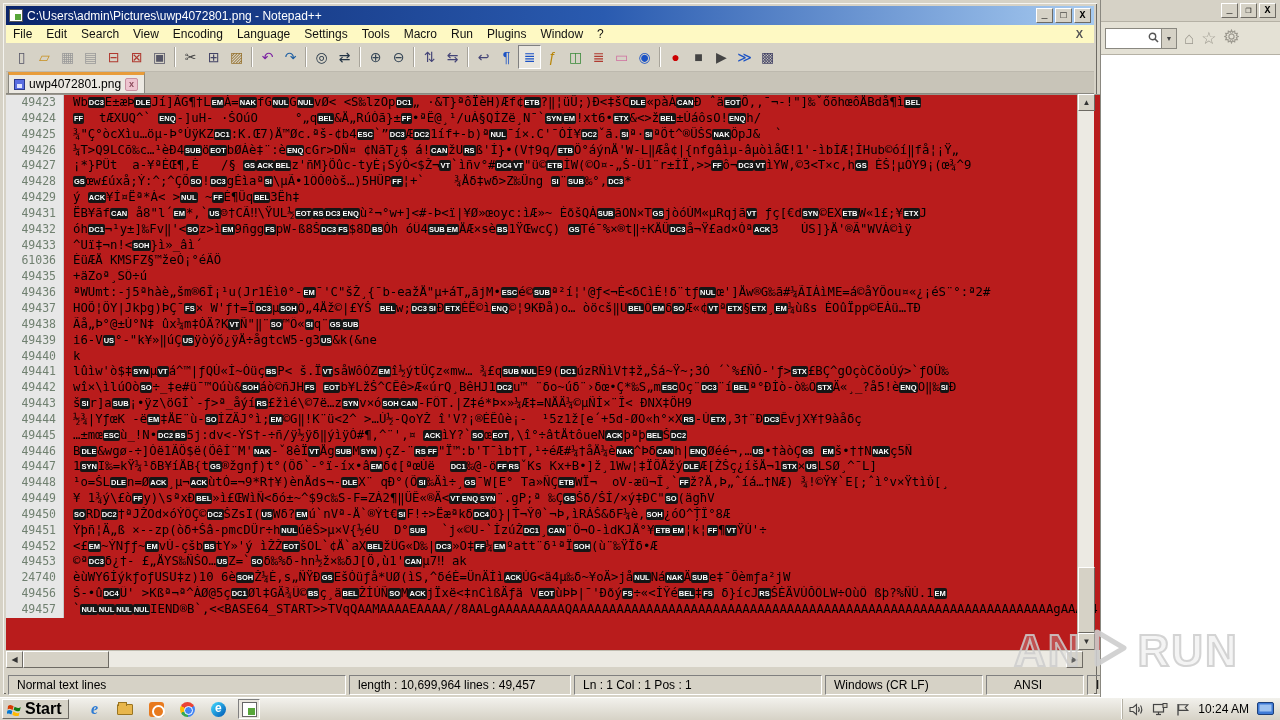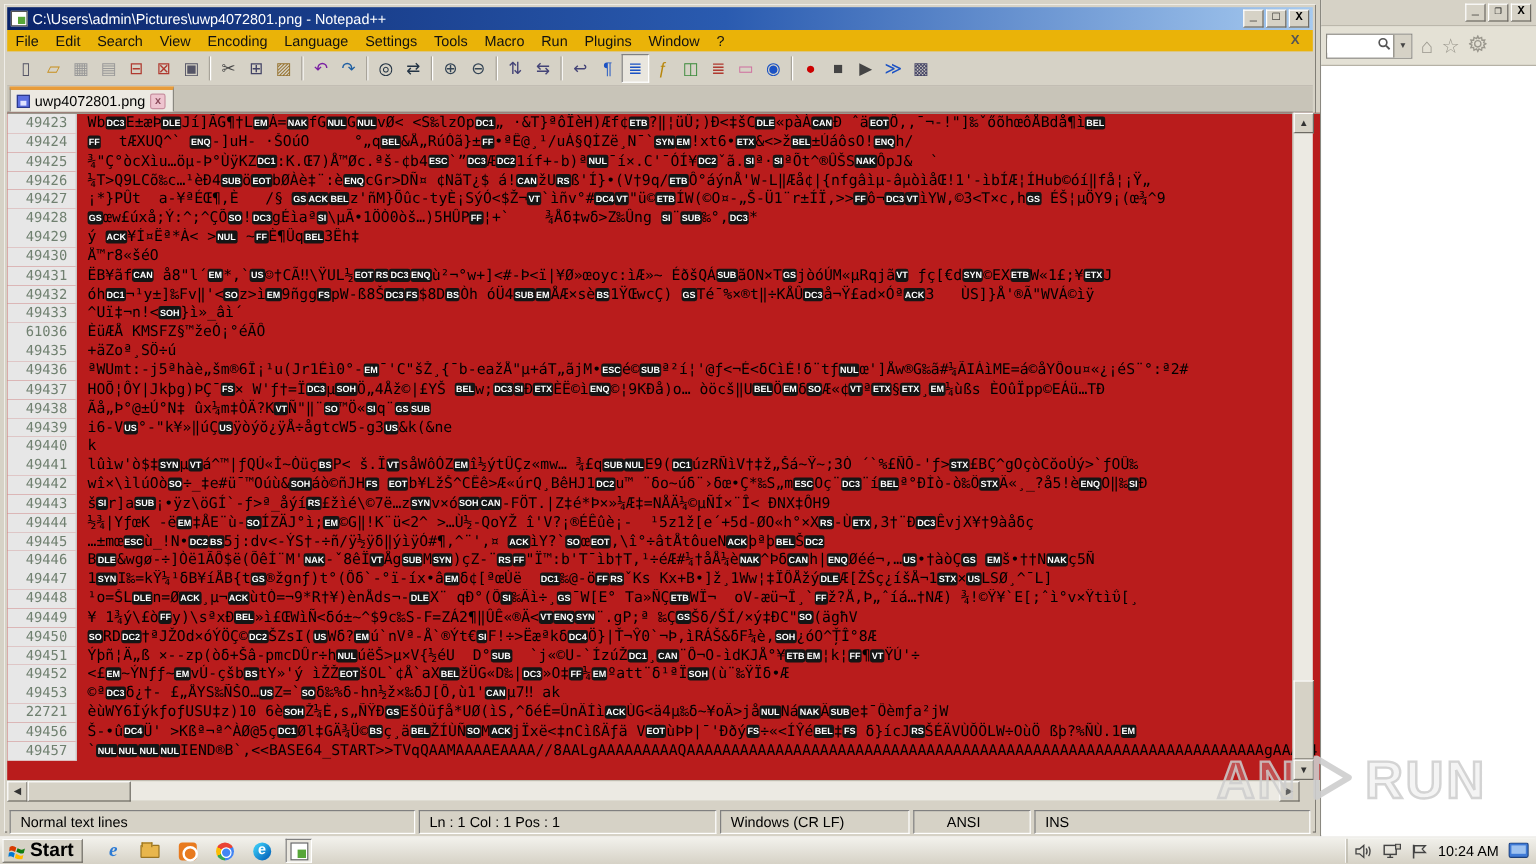--- a/index.html
+++ b/index.html
@@ -24,21 +24,21 @@
   .titlebar .app-ico::after { content:""; position:absolute; right:1px; bottom:1px;
               width:6px; height:6px; background:#57a639; }
   .titlebar .ttl { color:#fff; font-weight:normal; font-size:12px; white-space:nowrap;
               overflow:hidden; flex:1; }
   .winbtns { display:flex; gap:2px; }
   .winbtn { width:17px; height:15px; font-size:10px; font-weight:bold; color:#000;
             display:flex; align-items:center; justify-content:center; line-height:1;
             font-family:"Liberation Mono",monospace; }
 
   .menubar { position:absolute; left:3px; right:3px; top:22px; height:18px;
-             background:#eab308; display:flex; align-items:center; font-size:12px; }
+             background:#fef9c3; display:flex; align-items:center; font-size:12px; }
   .menu-item { padding:1px 7px; color:#111; }
   .menubar .doc-close { margin-left:auto; margin-right:8px; color:#555; font-size:11px;
              font-weight:bold; padding:0 3px; }
 
   .toolbar { position:absolute; left:3px; right:3px; top:40px; height:29px;
              background:#d6d2c6; display:flex; align-items:center; padding-left:4px;
              border-bottom:1px solid #bdb9ae; }
   .tbtn { width:23px; height:24px; display:flex; align-items:center; justify-content:center;
           font-size:14px; border:1px solid transparent; }
   .tbtn.checked { background:#e9e6de; border-color:#808080 #ffffff #ffffff #808080; }
@@ -230,21 +230,20 @@
   </div>
 
   <div class="editor" id="editor">
       <div class="ed-line"><span class="ln">49423</span><span class="lt">Wb<span class="cc">DC3</span>E±æÞ<span class="cc">DLE</span>Jí]ÃG¶†L<span class="cc">EM</span>Á=<span class="cc">NAK</span>fG<span class="cc">NUL</span>G<span class="cc">NUL</span>vØ&lt; &lt;S‰lzOp<span class="cc">DC1</span>„ ·&amp;T}ªôÏèH)Æf¢<span class="cc">ETB</span>?‖¦üÛ;)Đ&lt;‡šC<span class="cc">DLE</span>«pàÀ<span class="cc">CAN</span>Đ ˆä<span class="cc">EOT</span>Ô‚‚¯¬-!"]‰ˇőõhœôÅBdå¶ì<span class="cc">BEL</span></span></div>
       <div class="ed-line"><span class="ln">49424</span><span class="lt"><span class="cc">FF</span>  tÆXUQ^` <span class="cc">ENQ</span>-]uH- ·ŠOúO     °„q<span class="cc">BEL</span>&amp;Å„RúÓã}±<span class="cc">FF</span>•ªÊ@¸¹/uÁ§QÍZë¸N¯`<span class="cc">SYN</span><span class="cc">EM</span>!xt6•<span class="cc">ETX</span>&amp;&lt;&gt;ž<span class="cc">BEL</span>±ÚáôsO!<span class="cc">ENQ</span>h/</span></div>
       <div class="ed-line"><span class="ln">49425</span><span class="lt">¾"Ç°òcXìu…öµ-Þ°ÙÿKZ<span class="cc">DC1</span>:K.Œ7)Å™Øc.ªš-¢b4<span class="cc">ESC</span>`”<span class="cc">DC3</span>Æ<span class="cc">DC2</span>1íf+-b)ª<span class="cc">NUL</span>¯í×.C'¯ÓÍ¥<span class="cc">DC2</span>ˇã.<span class="cc">SI</span>ª·<span class="cc">SI</span>ªÕt^®ÛŠS<span class="cc">NAK</span>ÔpJ&amp;  `</span></div>
       <div class="ed-line"><span class="ln">49426</span><span class="lt">¼T&gt;Q9LCõ‰c…¹èĐ4<span class="cc">SUB</span>ö<span class="cc">EOT</span>bØÀè‡¨:è<span class="cc">ENQ</span>cGr&gt;DÑ¤ ¢NãT¿$ á!<span class="cc">CAN</span>žU<span class="cc">RS</span>ß'Í}•(V†9q/<span class="cc">ETB</span>Ô°áýnÅ'W-L‖Æå¢|{nfgâìµ-âµòìåŒ!1'-ìbÍÆ¦ÍHub©óí‖få¦¡Ÿ„</span></div>
       <div class="ed-line"><span class="ln">49427</span><span class="lt">¡*}PÛt  a-¥ªÉŒ¶‚È   /§ <span class="cc">GS</span><span class="cc">ACK</span><span class="cc">BEL</span>z'ñM}Õûc-tyÈ¡SýÓ&lt;$Ž¬<span class="cc">VT</span>`ìñv°#<span class="cc">DC4</span><span class="cc">VT</span>"ü©<span class="cc">ETB</span>ÍW(©O¤-„Š-Ü1¨r±ÍÏ‚&gt;&gt;<span class="cc">FF</span>ô¬<span class="cc">DC3</span><span class="cc">VT</span>ìYW‚©3&lt;T×c‚h<span class="cc">GS</span> ÉŠ¦µÖY9¡(œ¾^9</span></div>
       <div class="ed-line"><span class="ln">49428</span><span class="lt"><span class="cc">GS</span>œw£úxå;Ý:^;^ÇÕ<span class="cc">SO</span>!<span class="cc">DC3</span>gÉìaª<span class="cc">SI</span>\µÃ•1ÖÒ0òš…)5HÛP<span class="cc">FF</span>¦+`    ¾Åδ‡wδ&gt;Z‰Ûng <span class="cc">SI</span>¨<span class="cc">SUB</span>‰°‚<span class="cc">DC3</span>*</span></div>
       <div class="ed-line"><span class="ln">49429</span><span class="lt">ý <span class="cc">ACK</span>¥Í¤Ëª*À&lt; &gt;<span class="cc">NUL</span> ~<span class="cc">FF</span>È¶Ûq<span class="cc">BEL</span>3Êh‡</span></div>
-      <div class="ed-line"><span class="ln">49430</span><span class="lt">Å™r8«šéO</span></div>
       <div class="ed-line"><span class="ln">49431</span><span class="lt">ËB¥ãf<span class="cc">CAN</span> å8"l´<span class="cc">EM</span>*‚`<span class="cc">US</span>☺†CÃ‼\ŸUL½<span class="cc">EOT</span><span class="cc">RS</span><span class="cc">DC3</span><span class="cc">ENQ</span>ù²¬°w+]&lt;#-Þ&lt;ï|¥Ø»œoyc:ìÆ»~ ÉðšQÁ<span class="cc">SUB</span>ãON×T<span class="cc">GS</span>jòóÚM«µRqjã<span class="cc">VT</span> ƒç[€d<span class="cc">SYN</span>©EX<span class="cc">ETB</span>W«1£;¥<span class="cc">ETX</span>J</span></div>
       <div class="ed-line"><span class="ln">49432</span><span class="lt">óh<span class="cc">DC1</span>¬¹y±]‰Fv‖'&lt;<span class="cc">SO</span>z&gt;ì<span class="cc">EM</span>9ñgg<span class="cc">FS</span>pW-ß8Š<span class="cc">DC3</span><span class="cc">FS</span>$8D<span class="cc">BS</span>Òh óÜ4<span class="cc">SUB</span><span class="cc">EM</span>ÅÆ×sè<span class="cc">BS</span>1ŸŒwcÇ) <span class="cc">GS</span>Té¯%×®t‖÷KÅÛ<span class="cc">DC3</span>å¬Ÿ£ad×Óª<span class="cc">ACK</span>3   ÙS]}Å'®Ã"WVÁ©ìÿ</span></div>
       <div class="ed-line"><span class="ln">49433</span><span class="lt">^Uï‡¬n!&lt;<span class="cc">SOH</span>}ì»_âì´</span></div>
       <div class="ed-line"><span class="ln">61036</span><span class="lt">ÈüÆÅ KMSFZ§™žeÓ¡°éÃÔ</span></div>
       <div class="ed-line"><span class="ln">49435</span><span class="lt">+äZoª¸SÖ÷ú</span></div>
       <div class="ed-line"><span class="ln">49436</span><span class="lt">ªWUmt:-j5ªhàè„šm®6Î¡¹u(Jr1Éì0°-<span class="cc">EM</span>¯'C"šŽ¸{¯b-eažÅ"µ+áT„ãjM•<span class="cc">ESC</span>é©<span class="cc">SUB</span>ª²í¦'@ƒ&lt;¬É&lt;δCìÉ!δ¨tƒ<span class="cc">NUL</span>œ']Åw®G‰ã#¼ÃIÁìME=á©åYÔou¤«¿¡éS¨°:ª2#</span></div>
       <div class="ed-line"><span class="ln">49437</span><span class="lt">HOÕ¦ÔY|Jkþg)ÞÇ¯<span class="cc">FS</span>× W'ƒ†=Ï<span class="cc">DC3</span>µ<span class="cc">SOH</span>Ö„4Åž©|£YŠ <span class="cc">BEL</span>w;<span class="cc">DC3</span><span class="cc">SI</span>Đ<span class="cc">ETX</span>ÈË©ì<span class="cc">ENQ</span>©¦9KĐå)o… òöcš‖U<span class="cc">BEL</span>Ö<span class="cc">EM</span>δ<span class="cc">SO</span>Æ͸«¢<span class="cc">VT</span>ª<span class="cc">ETX</span>§<span class="cc">ETX</span>¸<span class="cc">EM</span>¼ùßs ÈOûÏpp©EÁü…TĐ</span></div>
       <div class="ed-line"><span class="ln">49438</span><span class="lt">Ãå„Þ°@±Ú°N‡ ûx¼m‡ÒÄ?K<span class="cc">VT</span>Ñ"‖¨<span class="cc">SO</span>™Ö«<span class="cc">SI</span>q¨<span class="cc">GS</span><span class="cc">SUB</span></span></div>
       <div class="ed-line"><span class="ln">49439</span><span class="lt">i6-V<span class="cc">US</span>°-"k¥»‖úÇ<span class="cc">US</span>ÿòýŏ¿ÿÅ÷ågtcW5-g3<span class="cc">US</span>&amp;k(&amp;ne</span></div>
       <div class="ed-line"><span class="ln">49440</span><span class="lt">k</span></div>
@@ -254,38 +253,39 @@
       <div class="ed-line"><span class="ln">49444</span><span class="lt">½¾|YƒœK -ë<span class="cc">EM</span>‡ÅE¨ù-<span class="cc">SO</span>ÍZÄJ°ì;<span class="cc">EM</span>©G‖!K¨ü&lt;2^ &gt;…Ù½-QoYŽ î'V?¡®ÉÊûè¡-  ¹5z1ž[e´+5d-ØO«h°×X<span class="cc">RS</span>-Ù<span class="cc">ETX</span>‚3†¨Đ<span class="cc">DC3</span>ÊvjX¥†9àåδç</span></div>
       <div class="ed-line"><span class="ln">49445</span><span class="lt">…±mœ<span class="cc">ESC</span>ù_!N•<span class="cc">DC2</span><span class="cc">BS</span>5j:dv&lt;-ÝS†-÷ñ/ÿ½ÿδ‖ýìÿÓ#¶‚^¨'‚¤ <span class="cc">ACK</span>ìY?`<span class="cc">SO</span>œ<span class="cc">EOT</span>‚\î°÷âtÅtôueN<span class="cc">ACK</span>þªþ<span class="cc">BEL</span>Š<span class="cc">DC2</span></span></div>
       <div class="ed-line"><span class="ln">49446</span><span class="lt">B<span class="cc">DLE</span>&amp;wgø-÷]Òë1ÃÔ$ë(ÕêÍ¨M'<span class="cc">NAK</span>-ˇ8êÏ<span class="cc">VT</span>Åg<span class="cc">SUB</span>M<span class="cc">SYN</span>)çZ-¨<span class="cc">RS</span><span class="cc">FF</span>"Ï™:b'T¯ìb†T‚¹÷éÆ#¼†åÅ¼è<span class="cc">NAK</span>^Þδ<span class="cc">CAN</span>h|<span class="cc">ENQ</span>Øéé¬‚…<span class="cc">US</span>•†àòÇ<span class="cc">GS</span> <span class="cc">EM</span>š•††N<span class="cc">NAK</span>ç5Ñ</span></div>
       <div class="ed-line"><span class="ln">49447</span><span class="lt">1<span class="cc">SYN</span>I‰=kŸ¼¹δB¥íÅB{t<span class="cc">GS</span>®žgnƒ)t°(Ôδ`-°ï-íx•â<span class="cc">EM</span>δ¢[ªœÙë  <span class="cc">DC1</span>‰@-ö<span class="cc">FF</span><span class="cc">RS</span>ˇKs Kx+B•]ž¸1Ww¦‡ÏÔÅžý<span class="cc">DLE</span>Æ[ŽŠç¿íšÅ¬1<span class="cc">STX</span>×<span class="cc">US</span>LSØ¸^¯L]</span></div>
       <div class="ed-line"><span class="ln">49448</span><span class="lt">¹o=ŠL<span class="cc">DLE</span>n=Ø<span class="cc">ACK</span>¸µ¬<span class="cc">ACK</span>ùtÒ=¬9*R†¥)ènÅds¬-<span class="cc">DLE</span>X¨ qĐ°(Õ<span class="cc">SI</span>‰Äì÷¸<span class="cc">GS</span>¯W[E° Ta»ÑÇ<span class="cc">ETB</span>WÏ¬  oV-æü¬Î¸`<span class="cc">FF</span>ž?Å‚Þ„ˆíá…†NÆ) ¾!©Ÿ¥`E[;ˆì°v×Ÿtìΰ[¸</span></div>
       <div class="ed-line"><span class="ln">49449</span><span class="lt">¥ 1¾ý\£ò<span class="cc">FF</span>y)\sªxĐ<span class="cc">BEL</span>»ì£ŒWìÑ&lt;δó±~^$9c‰S-F=ZÁ2¶‖ÛÊ«®Ä&lt;<span class="cc">VT</span><span class="cc">ENQ</span><span class="cc">SYN</span>¨.gP;ª ‰Ç<span class="cc">GS</span>Šδ/ŠÍ/×ý‡ĐC"<span class="cc">SO</span>(ägħV</span></div>
       <div class="ed-line"><span class="ln">49450</span><span class="lt"><span class="cc">SO</span>RD<span class="cc">DC2</span>†ªJŽOd×óÝÖÇ©<span class="cc">DC2</span>ŠZsI(<span class="cc">US</span>Wδ?<span class="cc">EM</span>ú`nVª-Å`®Ýt€<span class="cc">SI</span>F!÷&gt;Ëæªkδ<span class="cc">DC4</span>Ö}|Ť¬Ŷ0`¬Þ‚ìRÁŠ&amp;δF¼è‚<span class="cc">SOH</span>¿óO^̦ŤÎ°8Æ</span></div>
       <div class="ed-line"><span class="ln">49451</span><span class="lt">Ýþñ¦Ä„ß ×--zp(òδ+Šâ-pmcDÛr÷h<span class="cc">NUL</span>úëŠ&gt;µ×V{½éU  D°<span class="cc">SUB</span>  `j«©U-`ÍzúŽ<span class="cc">DC1</span>¸<span class="cc">CAN</span>¨Ô¬O-ìdKJÅ°¥<span class="cc">ETB</span><span class="cc">EM</span>¦k¦<span class="cc">FF</span>¶<span class="cc">VT</span>ŸÚ'÷</span></div>
       <div class="ed-line"><span class="ln">49452</span><span class="lt">&lt;£<span class="cc">EM</span>~ÝNƒƒ~<span class="cc">EM</span>vÚ-çšb<span class="cc">BS</span>tY»'ý ìŽŽ<span class="cc">EOT</span>šOL`¢Å`aX<span class="cc">BEL</span>žÜG«D‰|<span class="cc">DC3</span>»O‡<span class="cc">FF</span>¼<span class="cc">EM</span>ºatt¨δ¹ªÏ<span class="cc">SOH</span>(ù¨‰ŸÏδ•Æ</span></div>
       <div class="ed-line"><span class="ln">49453</span><span class="lt">©ª<span class="cc">DC3</span>δ¿†- £„ÅYS‰ÑŠO…<span class="cc">US</span>Z=`<span class="cc">SO</span>δ‰%δ-hn½ž×‰δJ[Ô‚ù1'<span class="cc">CAN</span>µ7‼ ak</span></div>
-      <div class="ed-line"><span class="ln">22721</span><span class="lt">èùWY6ÍýkƒoƒUSU‡z)10 6è<span class="cc">SOH</span>Ž¼È‚s„ÑŸÐ<span class="cc">GS</span>EšÒüƒå*UØ(ìS‚^δéÉ=ÛnÄÍì<span class="cc">ACK</span>ÙG&lt;ä4µ‰δ~¥oÄ&gt;jå<span class="cc">NUL</span>Ná<span class="cc">NAK</span>Ä<span class="cc">SUB</span>e‡¯Ôèmƒa²jW</span></div>
+      <div class="ed-line"><span class="ln">24740</span><span class="lt">èùWY6ÍýkƒoƒUSU‡z)10 6è<span class="cc">SOH</span>Ž¼È‚s„ÑŸÐ<span class="cc">GS</span>EšÒüƒå*UØ(ìS‚^δéÉ=ÛnÄÍì<span class="cc">ACK</span>ÙG&lt;ä4µ‰δ~¥oÄ&gt;jå<span class="cc">NUL</span>Ná<span class="cc">NAK</span>Ä<span class="cc">SUB</span>e‡¯Ôèmƒa²jW</span></div>
       <div class="ed-line"><span class="ln">49456</span><span class="lt">Š-•û<span class="cc">DC4</span>Ü' &gt;Kßª¬ª^ÀØ@5ç<span class="cc">DC1</span>Øl‡GÄ¾Ü©<span class="cc">BS</span>ç¸ä<span class="cc">BEL</span>ŽÍÙÑ<span class="cc">SO</span>M<span class="cc">ACK</span>jÏxë&lt;‡nCìßÄƒä V<span class="cc">EOT</span>ùÞÞ|¯'Đðý<span class="cc">FS</span>÷«&lt;ÍŶé<span class="cc">BEL</span>‡<span class="cc">FS</span> δ}ícJ<span class="cc">RS</span>ŠÉÄVÙŎÖLW÷OùÖ ßþ?%ÑÙ.1<span class="cc">EM</span></span></div>
       <div class="ed-line"><span class="ln">49457</span><span class="lt">`<span class="cc">NUL</span><span class="cc">NUL</span><span class="cc">NUL</span><span class="cc">NUL</span>IEND®B`‚&lt;&lt;BASE64_START&gt;&gt;TVqQAAMAAAAEAAAA//8AALgAAAAAAAAAQAAAAAAAAAAAAAAAAAAAAAAAAAAAAAAAAAAAAAAAAAAAAAAAAAAAAAAAAAAAAAAAAAgAAAA4</span></div>
     </div>
 
   <div class="vscroll">
     <span class="sbtn raised" style="top:0">▲</span>
     <span class="vthumb raised"></span>
     <span class="sbtn raised" style="bottom:0">▼</span>
   </div>
   <div class="hscroll">
     <span class="hbtn raised" style="left:0">◀</span>
     <span class="hthumb raised"></span>
     <span class="hbtn raised" style="right:0">▶</span>
   </div>
 
   <div class="statusbar">
     <span class="spanel sunken sp1">Normal text lines</span>
+    <span class="spanel sunken sp2">length : 10,699,964    lines : 49,457</span>
     <span class="spanel sunken sp3">Ln : 1    Col : 1    Pos : 1</span>
     <span class="spanel sunken sp4">Windows (CR LF)</span>
     <span class="spanel sunken sp5">ANSI</span>
     <span class="spanel sunken sp6">INS</span>
   </div>
 </div>
 
 <div class="ie">
   <div class="ie-title">
     <span class="winbtn raised">_</span>

